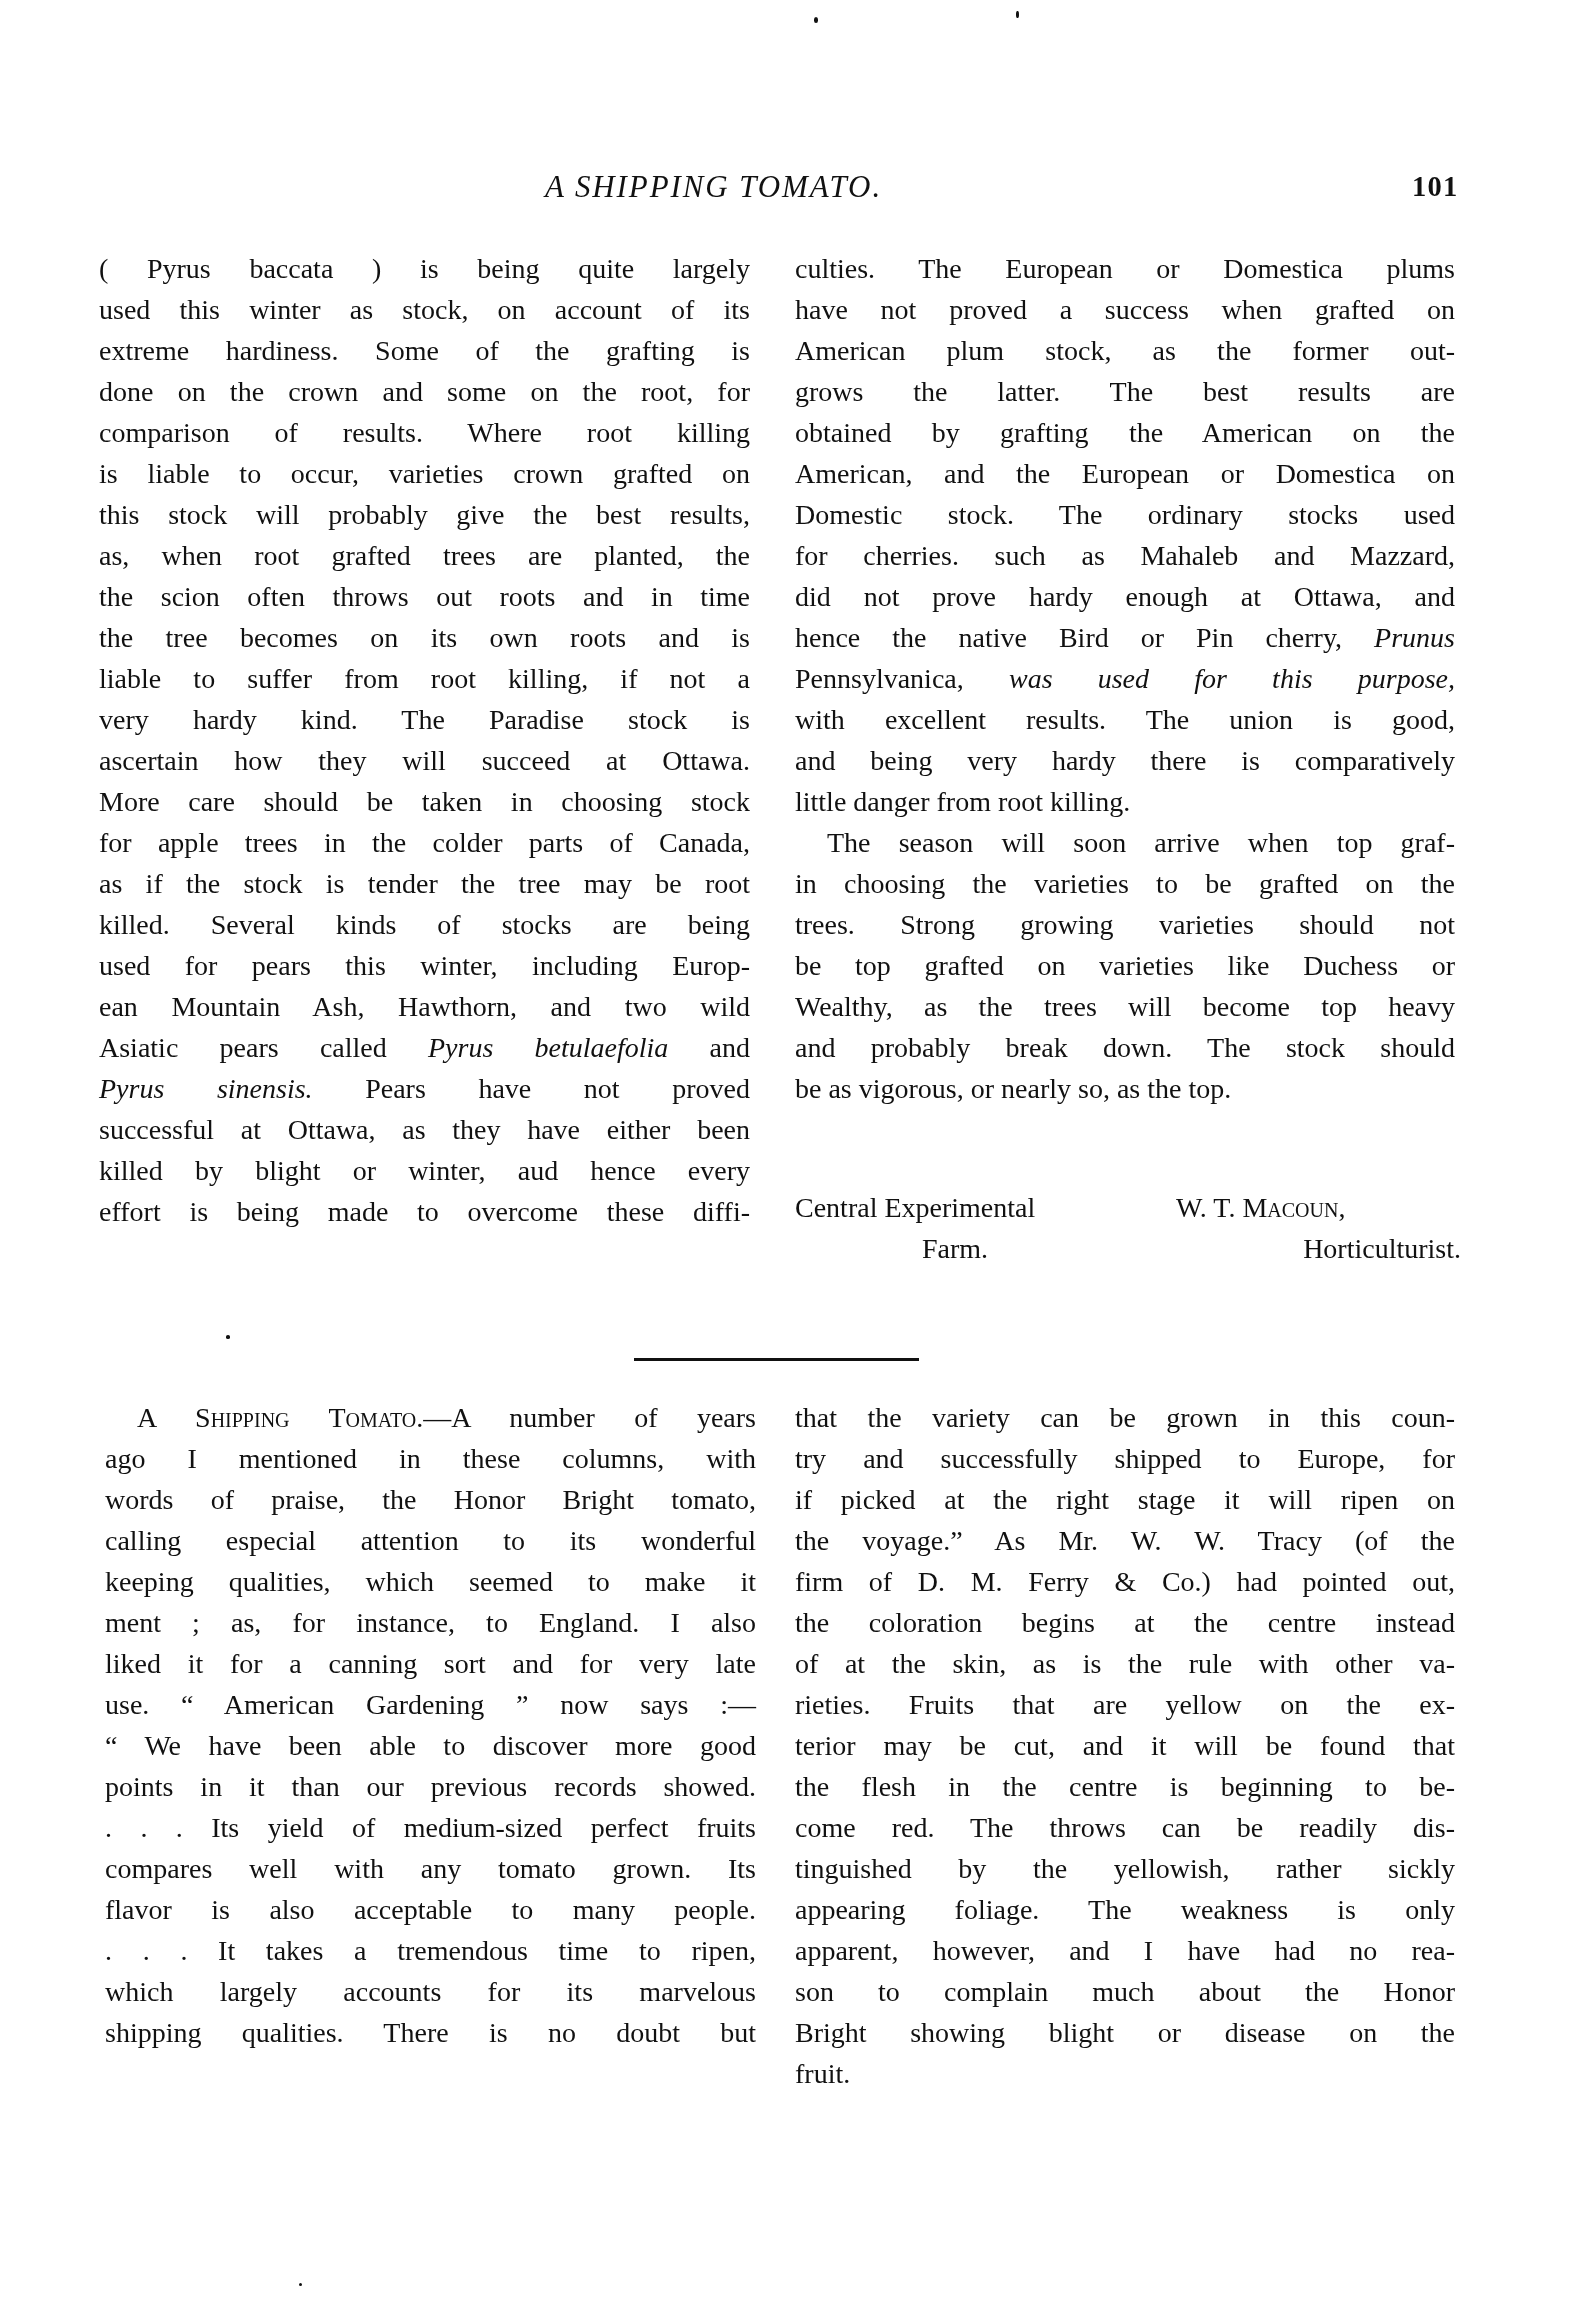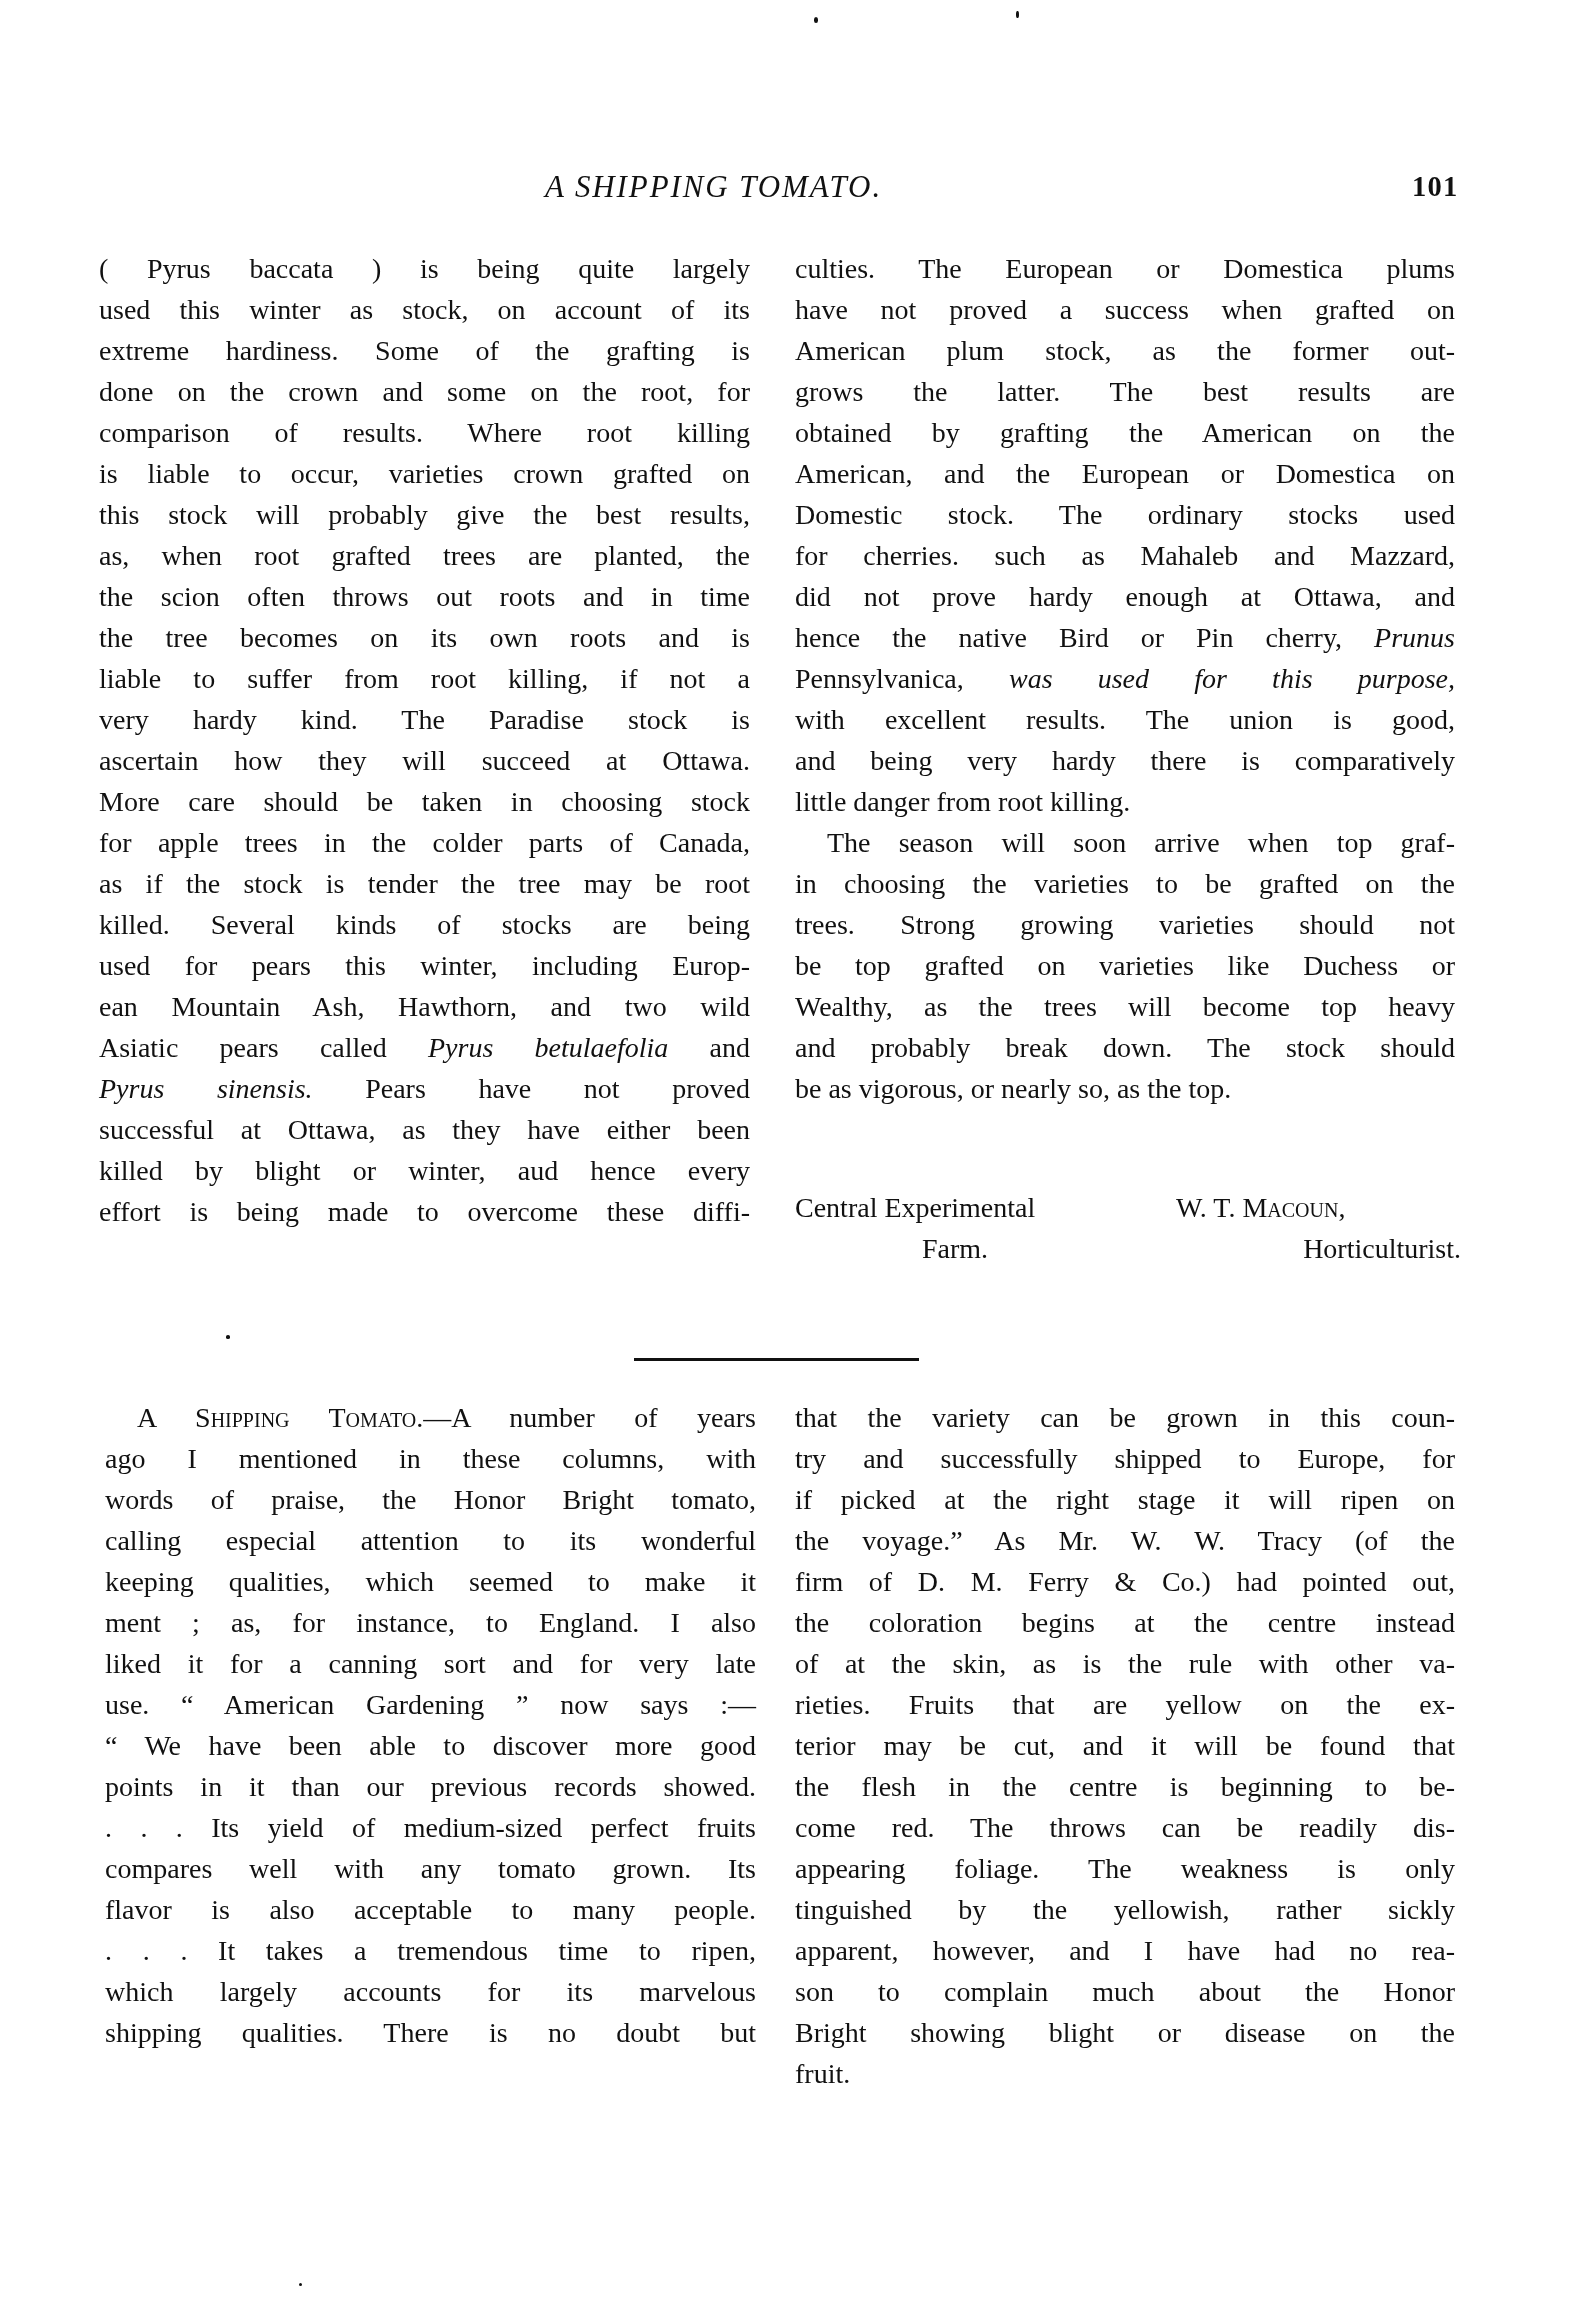--- a/index.html
+++ b/index.html
@@ -147,20 +147,20 @@
     <span class="ln">try and successfully shipped to Europe, for</span>
     <span class="ln">if picked at the right stage it will ripen on</span>
     <span class="ln">the voyage.” As Mr. W. W. Tracy (of the</span>
     <span class="ln">firm of D. M. Ferry &amp; Co.) had pointed out,</span>
     <span class="ln">the coloration begins at the centre instead</span>
     <span class="ln">of at the skin, as is the rule with other va-</span>
     <span class="ln">rieties. Fruits that are yellow on the ex-</span>
     <span class="ln">terior may be cut, and it will be found that</span>
     <span class="ln">the flesh in the centre is beginning to be-</span>
     <span class="ln">come red. The throws can be readily dis-</span>
+    <span class="ln">tinguished by the yellowish, rather sickly</span>
     <span class="ln">appearing foliage. The weakness is only</span>
-    <span class="ln">tinguished by the yellowish, rather sickly</span>
     <span class="ln">apparent, however, and I have had no rea-</span>
     <span class="ln">son to complain much about the Honor</span>
     <span class="ln">Bright showing blight or disease on the</span>
     <span class="ln last">fruit.</span>
   </div>
 
 
 </body></html>

